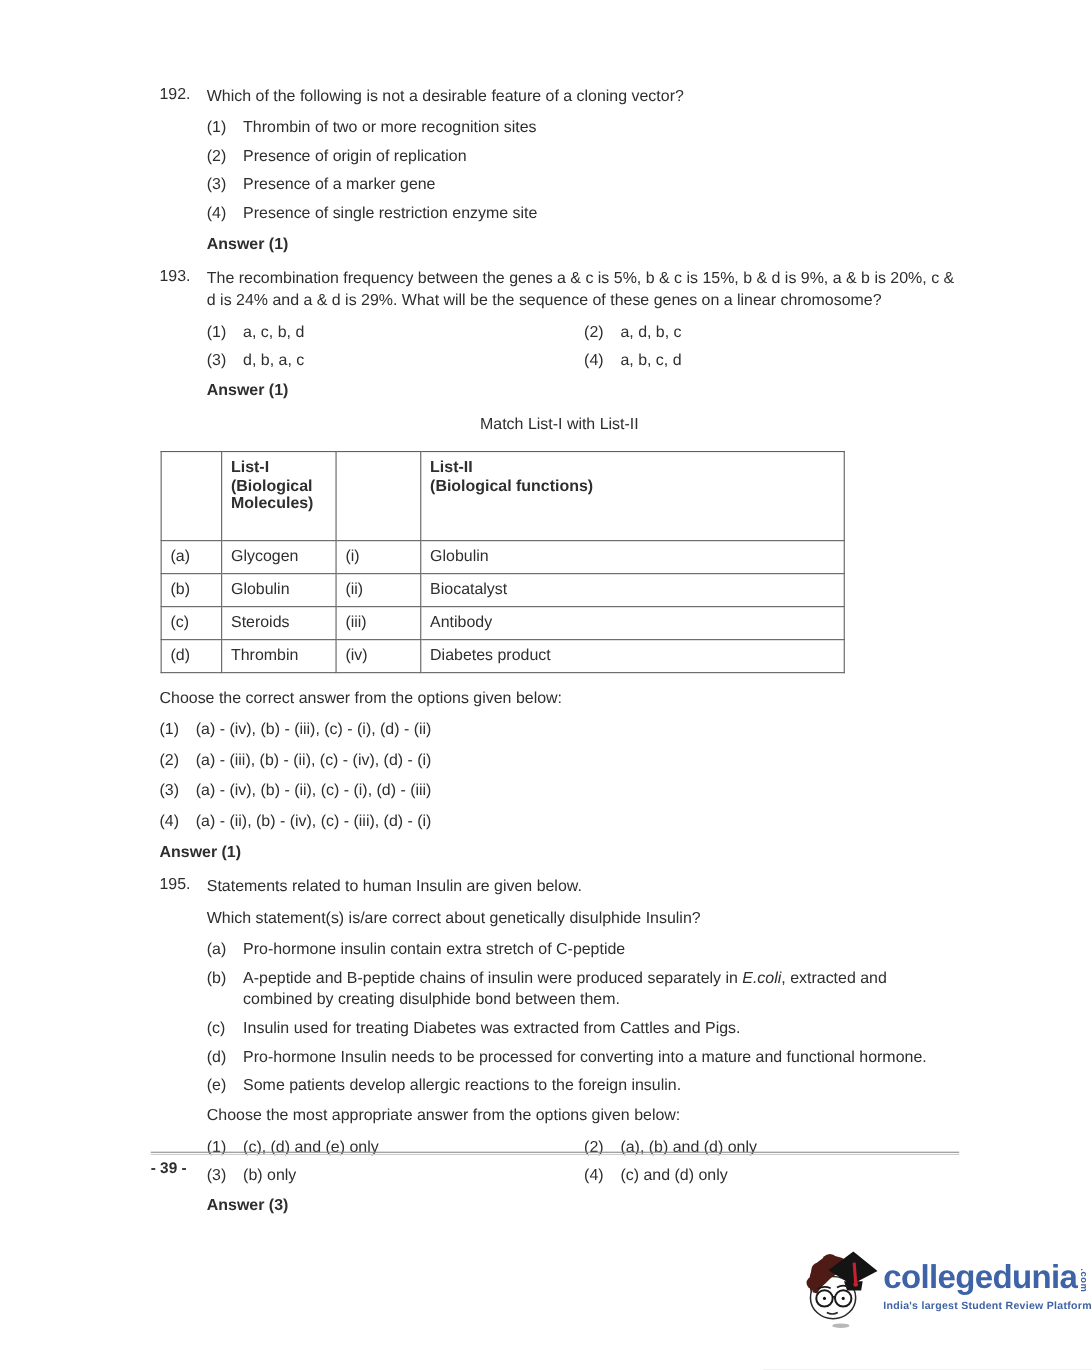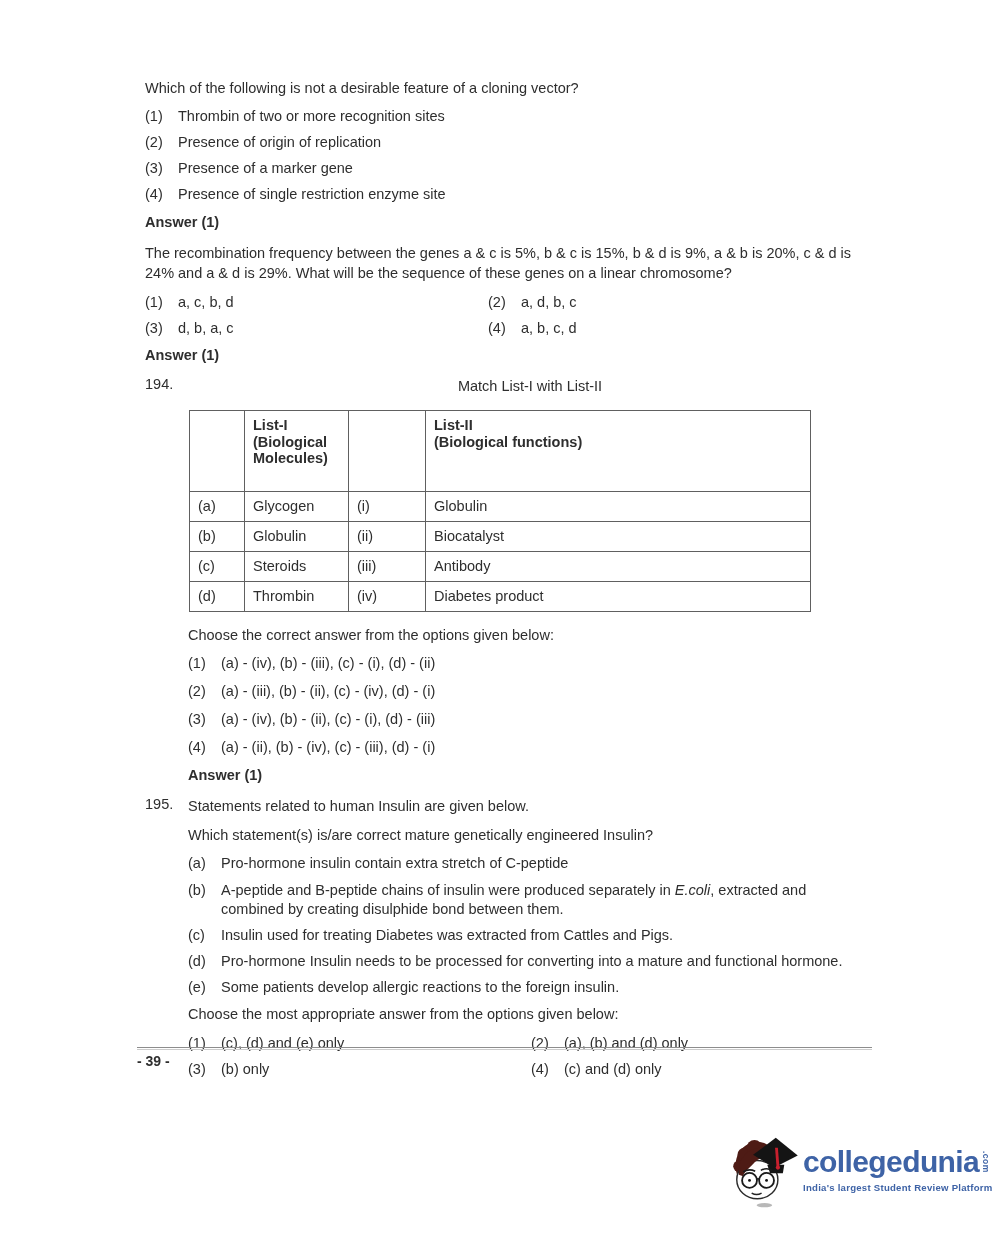--- a/index.html
+++ b/index.html
@@ -32,33 +32,34 @@
   .cw1 { width:38px; } .cw2 { width:87px; } .cw3 { width:60px; } .cw4 { width:368px; }
 
   .foot-rule { position:absolute; left:137px; top:1047px; width:735px; height:1px;
     border-top:1px solid #8d8d8d; border-bottom:1px solid #cccccc; }
   .page-num { position:absolute; left:137px; top:1053px; width:735px; text-align:left;
     font-size:14px; font-weight:bold; color:#2e2e2e; }
 
   .logo { position:absolute; left:727px; top:1135px; display:flex; align-items:flex-start; }
   .logo-mascot { width:72px; height:78px; flex-shrink:0; }
   .logo-textcol { margin-left:4px; padding-top:12px; }
-  .logo-brandrow { display:flex; align-items:flex-start; }
+  .logo-brandrow { display:flex; align-items:center; }
   .logo-brand { font-size:30px; font-weight:bold; color:#3e63a6; letter-spacing:-0.6px; line-height:1; }
   .logo-tld { writing-mode:vertical-rl; font-size:8.5px; font-weight:bold; color:#3e63a6;
     margin-left:2px; margin-top:4px; letter-spacing:0.5px; }
   .logo-tagline { font-size:9.6px; font-weight:bold; color:#3e63a6; margin-top:5px; letter-spacing:0.25px; }
 </style>
 </head>
 <body>
 
 <div class="page">
   <div class="content">
 
     <div class="q">
+      <div class="qnum">192.</div>
       <div class="qbody">
         <div class="stem"><span>Which of the following is </span><b>not</b><span> a desirable feature of a cloning vector?</span></div>
         <div class="opt">
           <span class="olabel">(1)</span>
           <span class="otext">Thrombin of two or more recognition sites</span>
         </div>
         <div class="opt">
           <span class="olabel">(2)</span>
           <span class="otext">Presence of origin of replication</span>
         </div>
@@ -68,20 +69,21 @@
         </div>
         <div class="opt">
           <span class="olabel">(4)</span>
           <span class="otext">Presence of single restriction enzyme site</span>
         </div>
         <div class="answer">Answer (1)</div>
       </div>
     </div>
 
     <div class="q">
+      <div class="qnum">193.</div>
       <div class="qbody">
         <div class="stem">The recombination frequency between the genes a &amp; c is 5%, b &amp; c is 15%, b &amp; d is 9%, a &amp; b is 20%, c &amp; d is 24% and a &amp; d is 29%. What will be the sequence of these genes on a linear chromosome?</div>
         <div class="optrow">
           <div class="ocol1">
             <span class="olabel">(1)</span>
             <span class="otext">a, c, b, d</span>
           </div>
           <div class="ocol2">
             <span class="olabel">(2)</span>
             <span class="otext">a, d, b, c</span>
@@ -95,21 +97,20 @@
           <div class="ocol2">
             <span class="olabel">(4)</span>
             <span class="otext">a, b, c, d</span>
           </div>
         </div>
         <div class="answer">Answer (1)</div>
       </div>
     </div>
 
     <div class="q">
-      <div class="qnum">194.</div>
       <div class="qbody">
         <div class="stem" style="margin-bottom:13px;text-align:center;"><span>Match </span><b>List-I</b><span> with </span><b>List-II</b></div>
 
         <table class="mtable">
           <tbody>
               <tr>
             <td class="cw1 hd"></td>
             <td class="cw2 hd">
               <div>List-I</div>
               <div>(Biological</div>
@@ -167,21 +168,21 @@
           <span class="otext">(a) - (ii), (b) - (iv), (c) - (iii), (d) - (i)</span>
         </div>
         <div class="answer">Answer (1)</div>
       </div>
     </div>
 
     <div class="q">
       <div class="qnum">195.</div>
       <div class="qbody">
         <div class="stem">Statements related to human Insulin are given below.</div>
-        <div class="stem2"><span>Which statement(s) is/are </span><b>correct</b><span> mature genetically engineered Insulin?</span></div>
+        <div class="stem2"><span>Which statement(s) is/are </span><b>correct</b><span> about genetically disulphide Insulin?</span></div>
 
         <div class="opt">
           <span class="olabel">(a)</span>
           <span class="otext">Pro-hormone insulin contain extra stretch of C-peptide</span>
         </div>
         <div class="opt">
           <span class="olabel">(b)</span>
           <span class="otext"><span>A-peptide and B-peptide chains of insulin were produced separately in </span><span class="it">E.coli</span><span>, extracted and combined by creating disulphide bond between them.</span></span>
         </div>
         <div class="opt">
@@ -212,20 +213,21 @@
         <div class="optrow">
           <div class="ocol1">
             <span class="olabel">(3)</span>
             <span class="otext">(b) only</span>
           </div>
           <div class="ocol2">
             <span class="olabel">(4)</span>
             <span class="otext">(c) and (d) only</span>
           </div>
         </div>
+        <div class="answer">Answer (3)</div>
       </div>
     </div>
   </div>
 
   <div class="foot-rule"></div>
   <div class="page-num">- 39 -</div>
 
   <div class="logo">
     <svg class="logo-mascot" viewBox="0 0 100 110">
 

